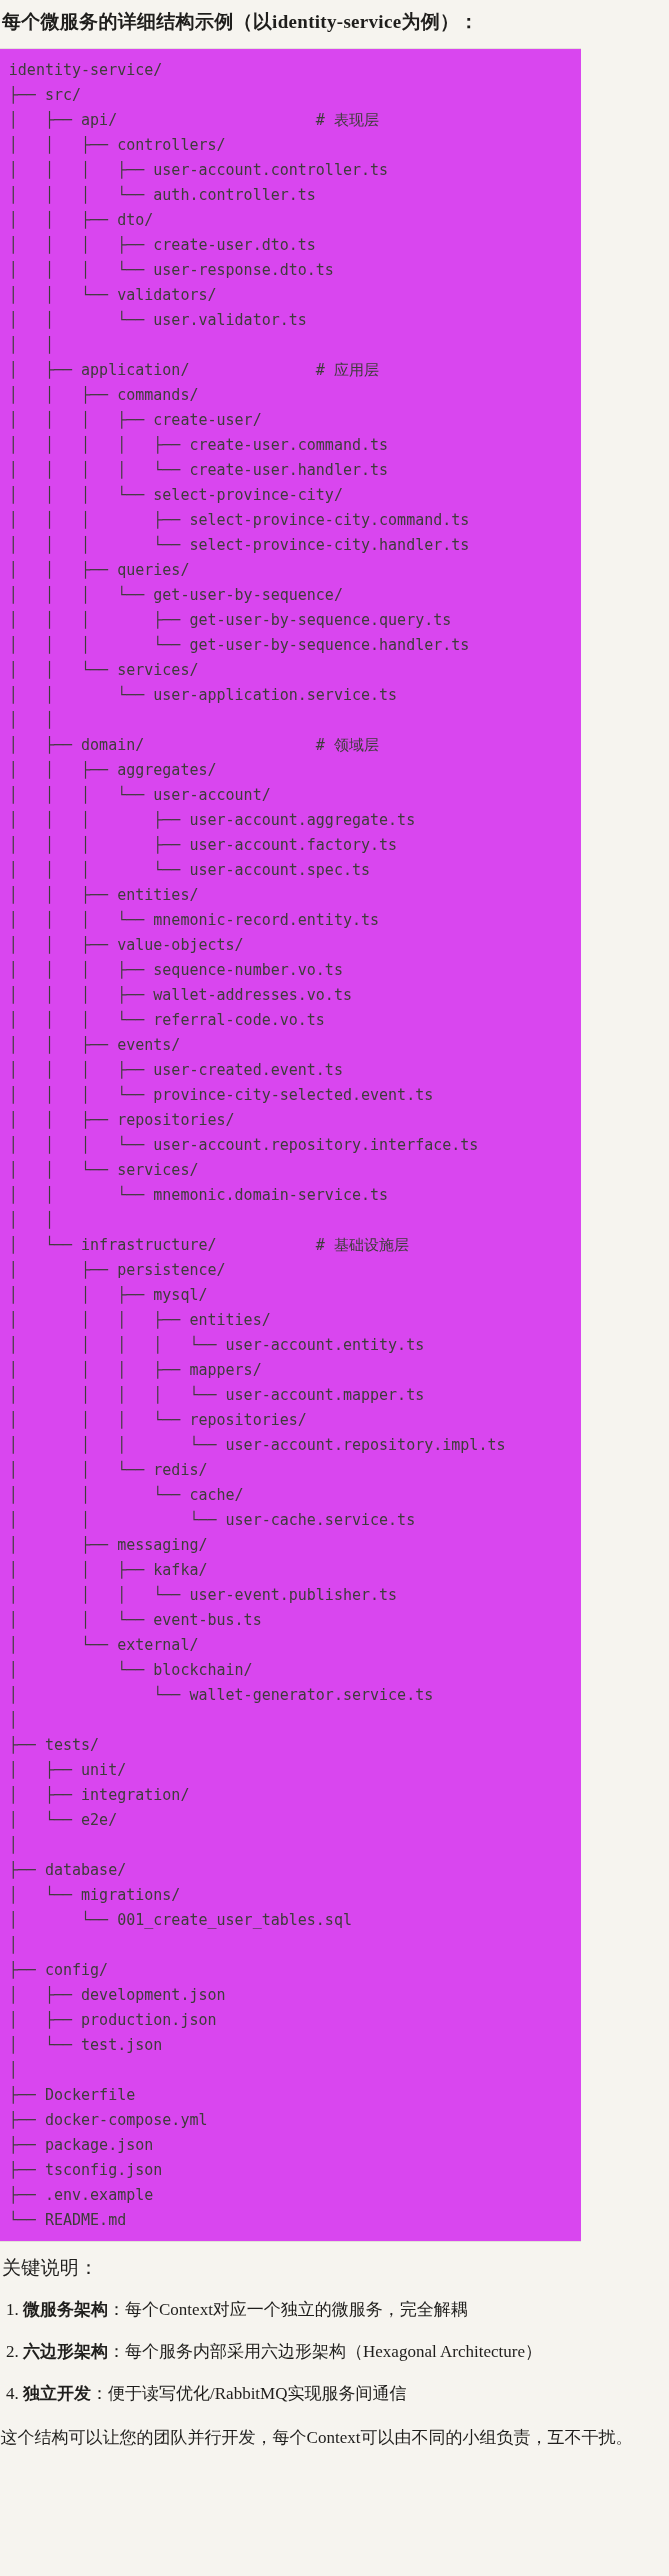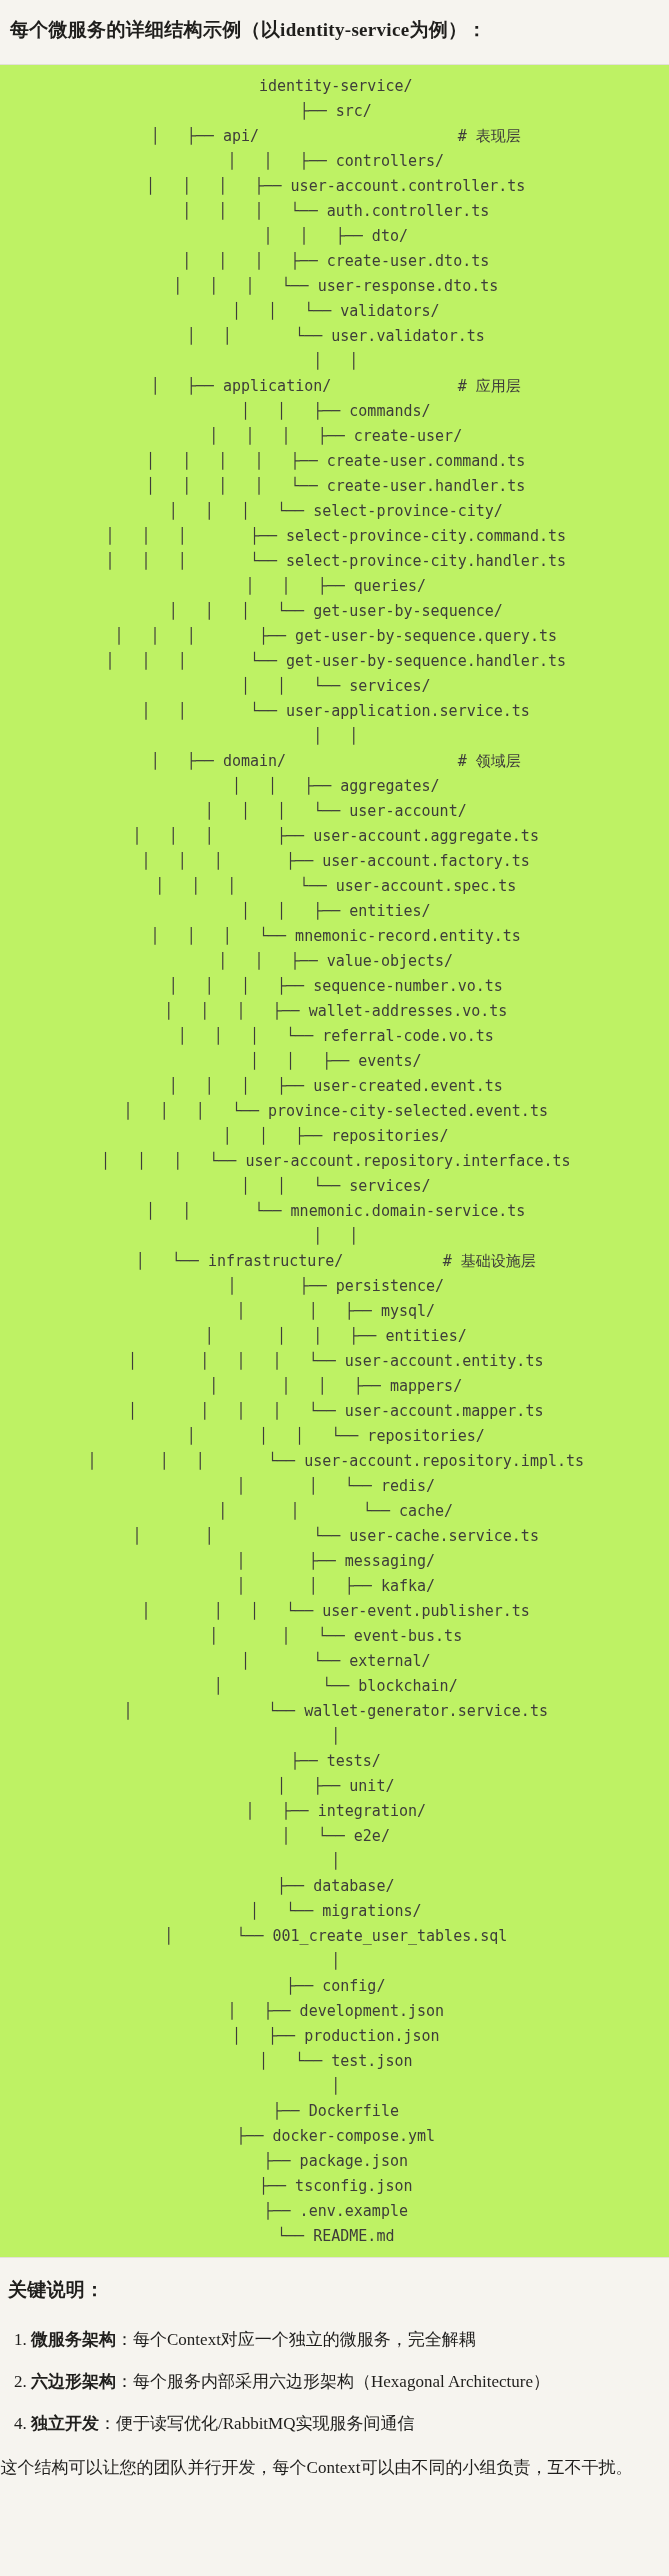--- a/index.html
+++ b/index.html
@@ -10,52 +10,51 @@
     font-family: "Liberation Serif", serif;
   }
   .doc {
     width: 669px;
     box-sizing: border-box;
   }
   .doc-title {
     font-size: 19px;
     font-weight: 700;
     line-height: 26px;
-    margin: 8px;
+    margin: 0;
     padding: 8.8px 3.8px 13px 1.9px;
     letter-spacing: 0.3px;
   }
   .code-block {
     box-sizing: border-box;
-    width: 669px;
-    background: #bef264;
+    width: 581px;
+    background: #d946ef;
     border-top: 0.6px solid #e3e0d8;
     border-bottom: 0.6px solid #e3e0d8;
     padding: 8.8px 6.3px 8.8px 8.8px;
     overflow: hidden;
-    text-align: center;
   }
   .tree {
     margin: 0;
     font-family: "DejaVu Sans Mono", monospace;
     font-size: 15px;
     line-height: 25px;
     color: #3e3d3a;
     white-space: pre;
   }
   .notes-title {
     font-size: 19px;
-    font-weight: 700;
+    font-weight: 400;
     line-height: 25px;
-    margin: 6px;
+    margin: 0;
     padding: 12.5px 3.8px 1.3px 1.9px;
     letter-spacing: 0.3px;
   }
   .notes-list {
-    margin: 12px;
+    margin: 4px;
     padding: 13.8px 2.5px 0 1.9px;
   }
   .note-item {
     font-size: 17px;
     line-height: 21px;
     margin: 0 0 21px 0;
     white-space: nowrap;
   }
   .note-num {
     display: inline-block;

